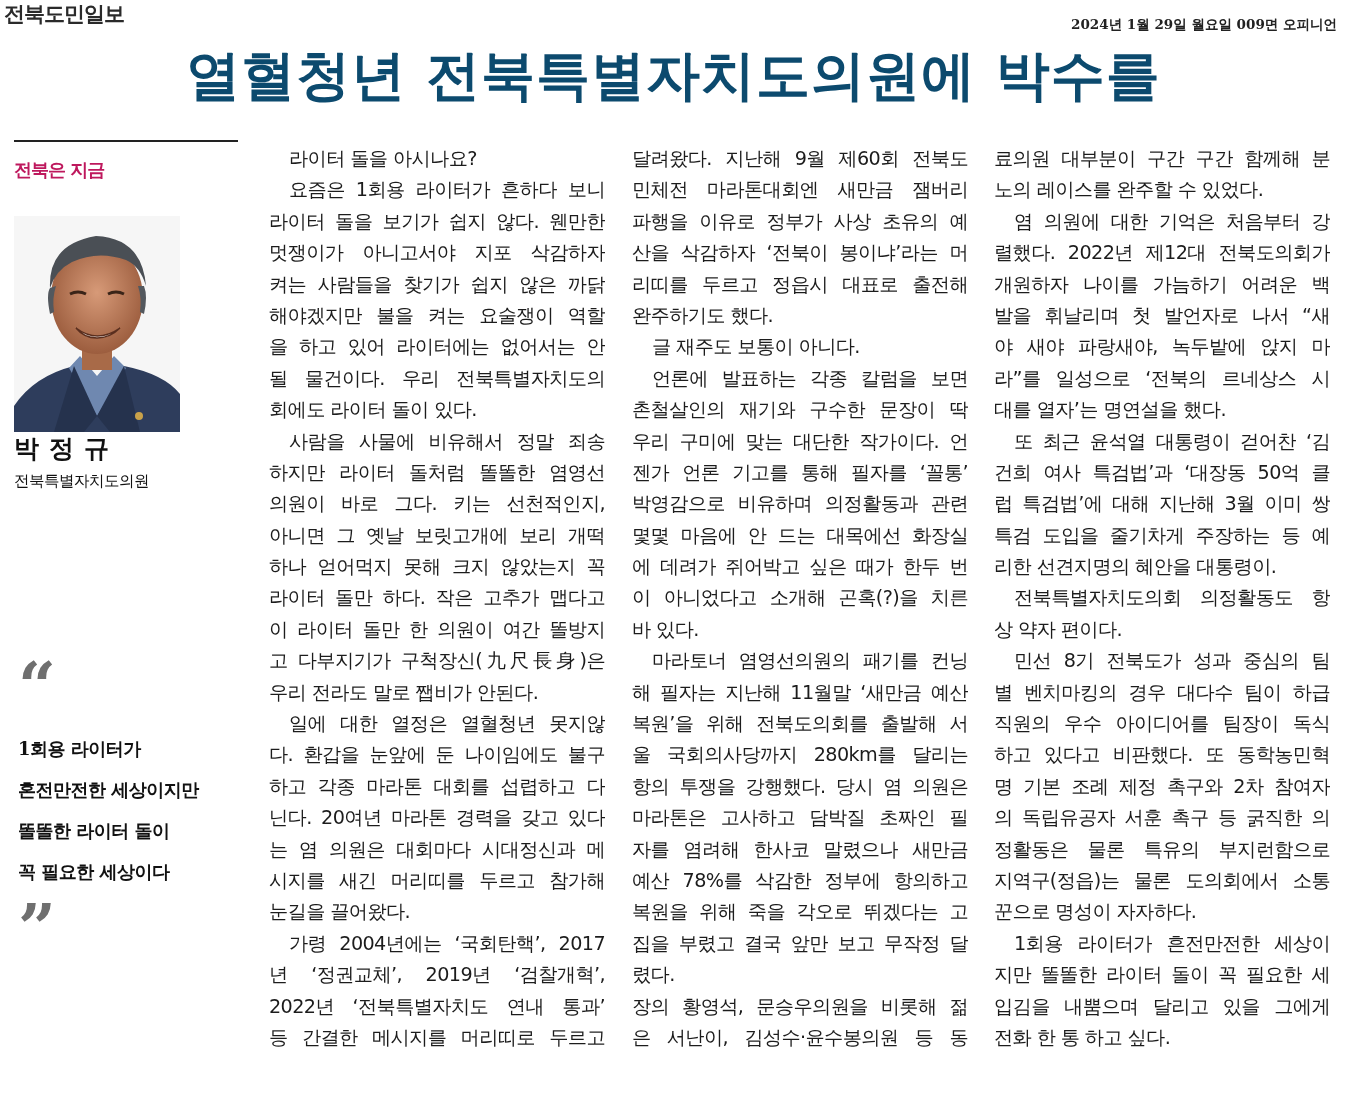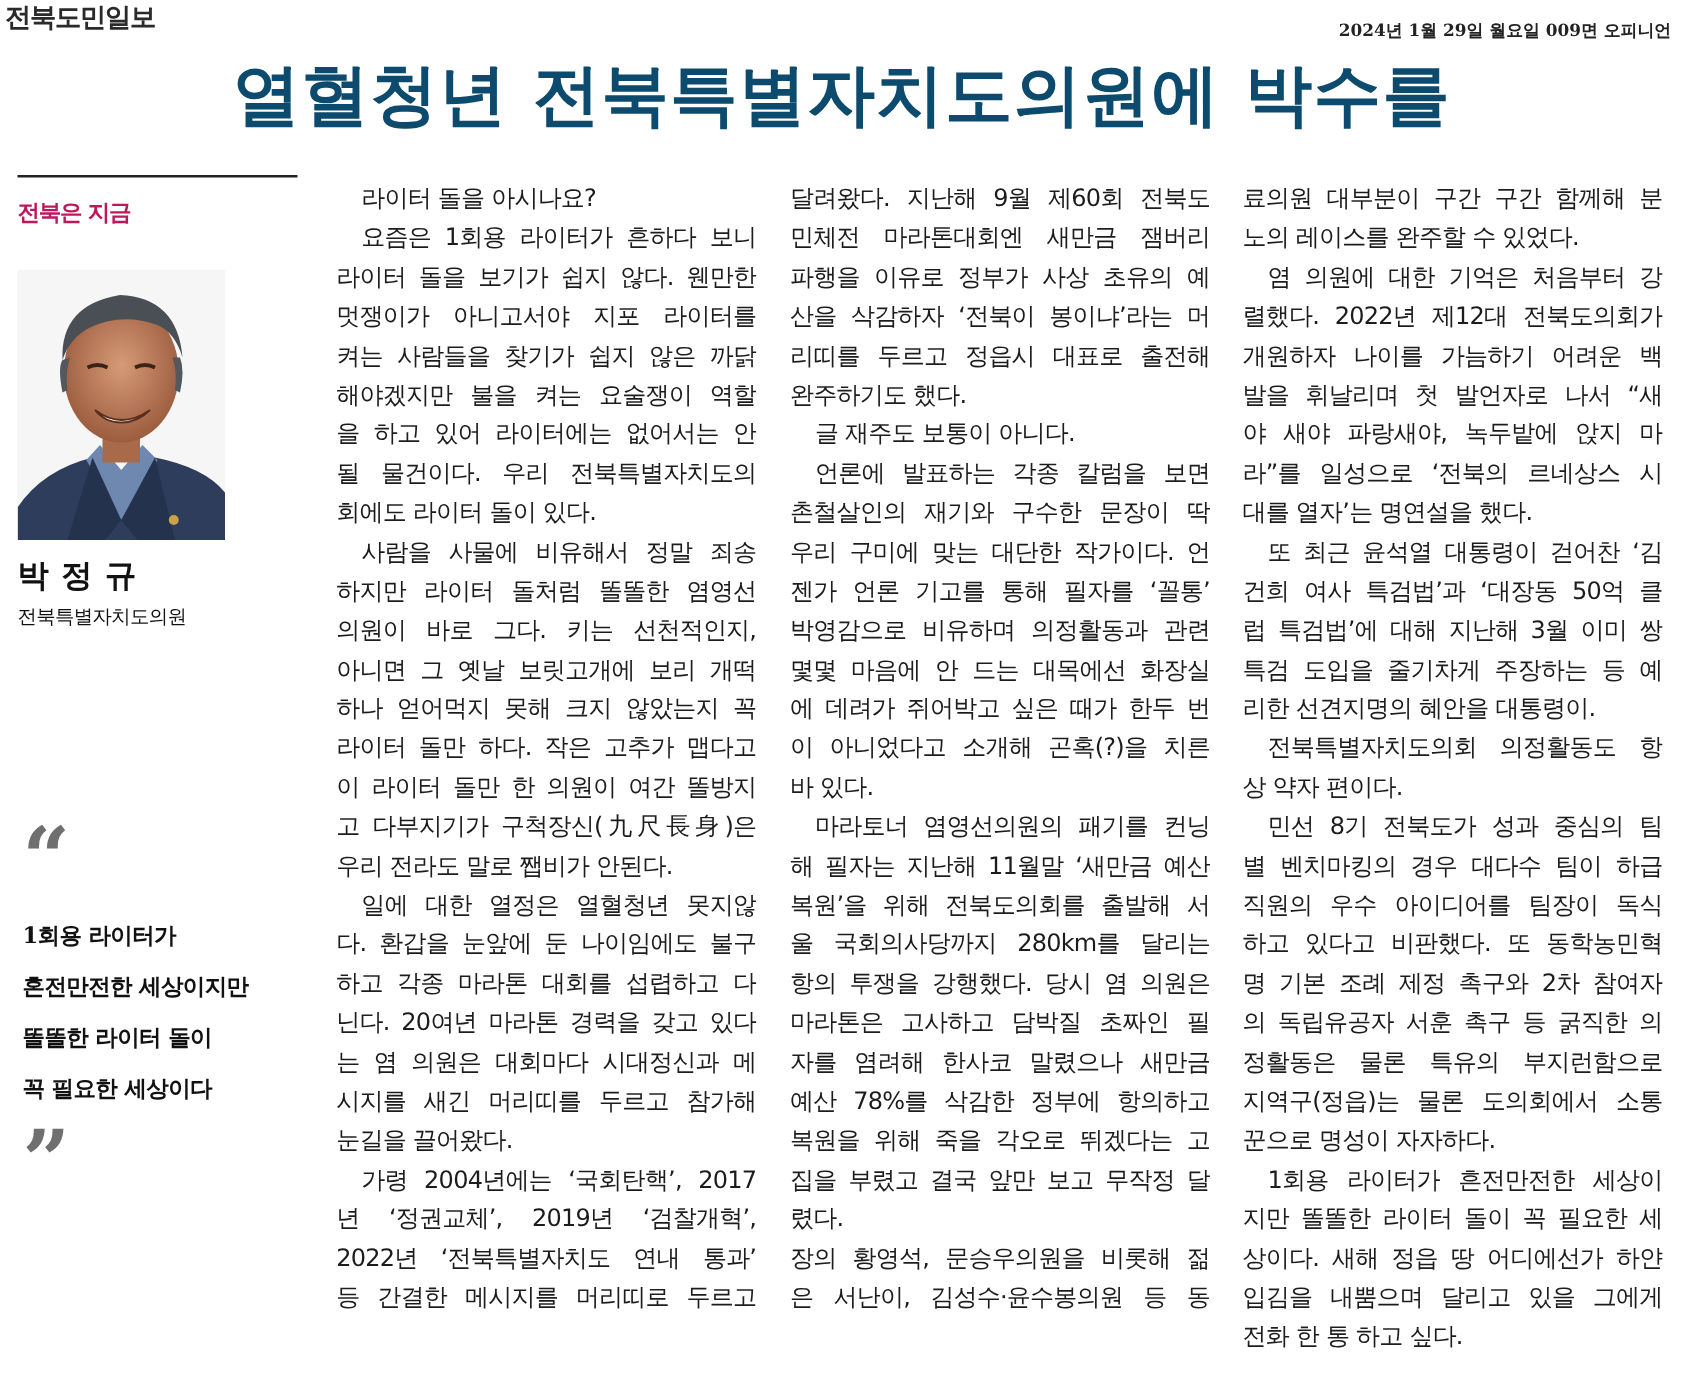--- a/index.html
+++ b/index.html
@@ -8,21 +8,21 @@
 
   .masthead { position: absolute; left: 4px; top: 0px; font-family: "DejaVu Sans", sans-serif; font-weight: bold; font-size: 21px; color: #2a2a2a; letter-spacing: -1px; }
   .dateline { position: absolute; right: 10px; top: 4px; font-family: "DejaVu Serif", serif; font-size: 13.5px; font-weight: bold; color: #222; letter-spacing: 0px; margin-top: 12px; }
 
   .headline { position: absolute; left: 0; right: 0; top: 40px; text-align: center; font-family: "DejaVu Sans", sans-serif; font-weight: bold; font-size: 54px; color: #0c4a6e; letter-spacing: 1px; }
 
   .sidebar { position: absolute; left: 14px; top: 140px; width: 224px; }
   .sidebar .rule { height: 2px; background: #222; width: 224px; margin-bottom: 16px; }
   .section-title { font-family: "DejaVu Sans", sans-serif; font-weight: bold; font-size: 18px; color: #be185d; letter-spacing: -1px; }
   .photo { margin-top: 34px; width: 166px; height: 216px; position: relative; overflow: hidden; background: #f4f4f4; }
-  .author-name { margin-top: 12px; font-family: "DejaVu Sans", sans-serif; font-weight: bold; font-size: 25px; letter-spacing: 10px; color: #111; }
+  .author-name { font-family: "DejaVu Sans", sans-serif; font-weight: bold; font-size: 25px; letter-spacing: 10px; color: #111; }
   .author-title { margin-top: 6px; font-family: "DejaVu Sans", sans-serif; font-size: 15.5px; color: #111; letter-spacing: -0.5px; }
 
   .pullquote { position: absolute; left: 18px; top: 664px; width: 230px; }
   .quote-mark { font-family: "DejaVu Serif", serif; font-weight: bold; font-size: 66px; color: #6f6f6f; line-height: 44px; height: 44px; }
   .quote-mark.close { margin-top: 14px; }
   .quote-lines { margin-top: 20px; }
   .quote-line { font-family: "DejaVu Serif", serif; font-weight: bold; font-size: 18px; line-height: 41px; color: #111; letter-spacing: -0.5px; white-space: nowrap; }
 
   .col { position: absolute; top: 143px; width: 336px; }
   .col .line { font-family: "DejaVu Sans", sans-serif; font-size: 19.2px; line-height: 31.4px; height: 31.4px; color: #1c1c1c; white-space: nowrap; text-align: justify; text-align-last: justify; letter-spacing: -0.6px; overflow: hidden; }
@@ -79,21 +79,21 @@
     <div class="quote-line">똘똘한 라이터 돌이</div>
     <div class="quote-line">꼭 필요한 세상이다</div>
   </div>
   <div class="quote-mark close">”</div>
 </div>
 
 <div class="col" id="col1">
     <div class="line indent last">라이터 돌을 아시나요?</div>
     <div class="line indent">요즘은 1회용 라이터가 흔하다 보니</div>
     <div class="line">라이터 돌을 보기가 쉽지 않다. 웬만한</div>
-    <div class="line">멋쟁이가 아니고서야 지포 라이터를</div>
+    <div class="line">멋쟁이가 아니고서야 지포 삭감하자</div>
     <div class="line">켜는 사람들을 찾기가 쉽지 않은 까닭</div>
     <div class="line">해야겠지만 불을 켜는 요술쟁이 역할</div>
     <div class="line">을 하고 있어 라이터에는 없어서는 안</div>
     <div class="line">될 물건이다. 우리 전북특별자치도의</div>
     <div class="line last">회에도 라이터 돌이 있다.</div>
     <div class="line indent">사람을 사물에 비유해서 정말 죄송</div>
     <div class="line">하지만 라이터 돌처럼 똘똘한 염영선</div>
     <div class="line">의원이 바로 그다. 키는 선천적인지,</div>
     <div class="line">아니면 그 옛날 보릿고개에 보리 개떡</div>
     <div class="line">하나 얻어먹지 못해 크지 않았는지 꼭</div>
@@ -165,16 +165,15 @@
     <div class="line">별 벤치마킹의 경우 대다수 팀이 하급</div>
     <div class="line">직원의 우수 아이디어를 팀장이 독식</div>
     <div class="line">하고 있다고 비판했다. 또 동학농민혁</div>
     <div class="line">명 기본 조례 제정 촉구와 2차 참여자</div>
     <div class="line">의 독립유공자 서훈 촉구 등 굵직한 의</div>
     <div class="line">정활동은 물론 특유의 부지런함으로</div>
     <div class="line">지역구(정읍)는 물론 도의회에서 소통</div>
     <div class="line last">꾼으로 명성이 자자하다.</div>
     <div class="line indent">1회용 라이터가 흔전만전한 세상이</div>
     <div class="line">지만 똘똘한 라이터 돌이 꼭 필요한 세</div>
-    <div class="line">상이다. 새해 정읍 땅 어디에선가 하얀</div>
     <div class="line">입김을 내뿜으며 달리고 있을 그에게</div>
     <div class="line last">전화 한 통 하고 싶다.</div>
   </div>
 
 </body></html>

